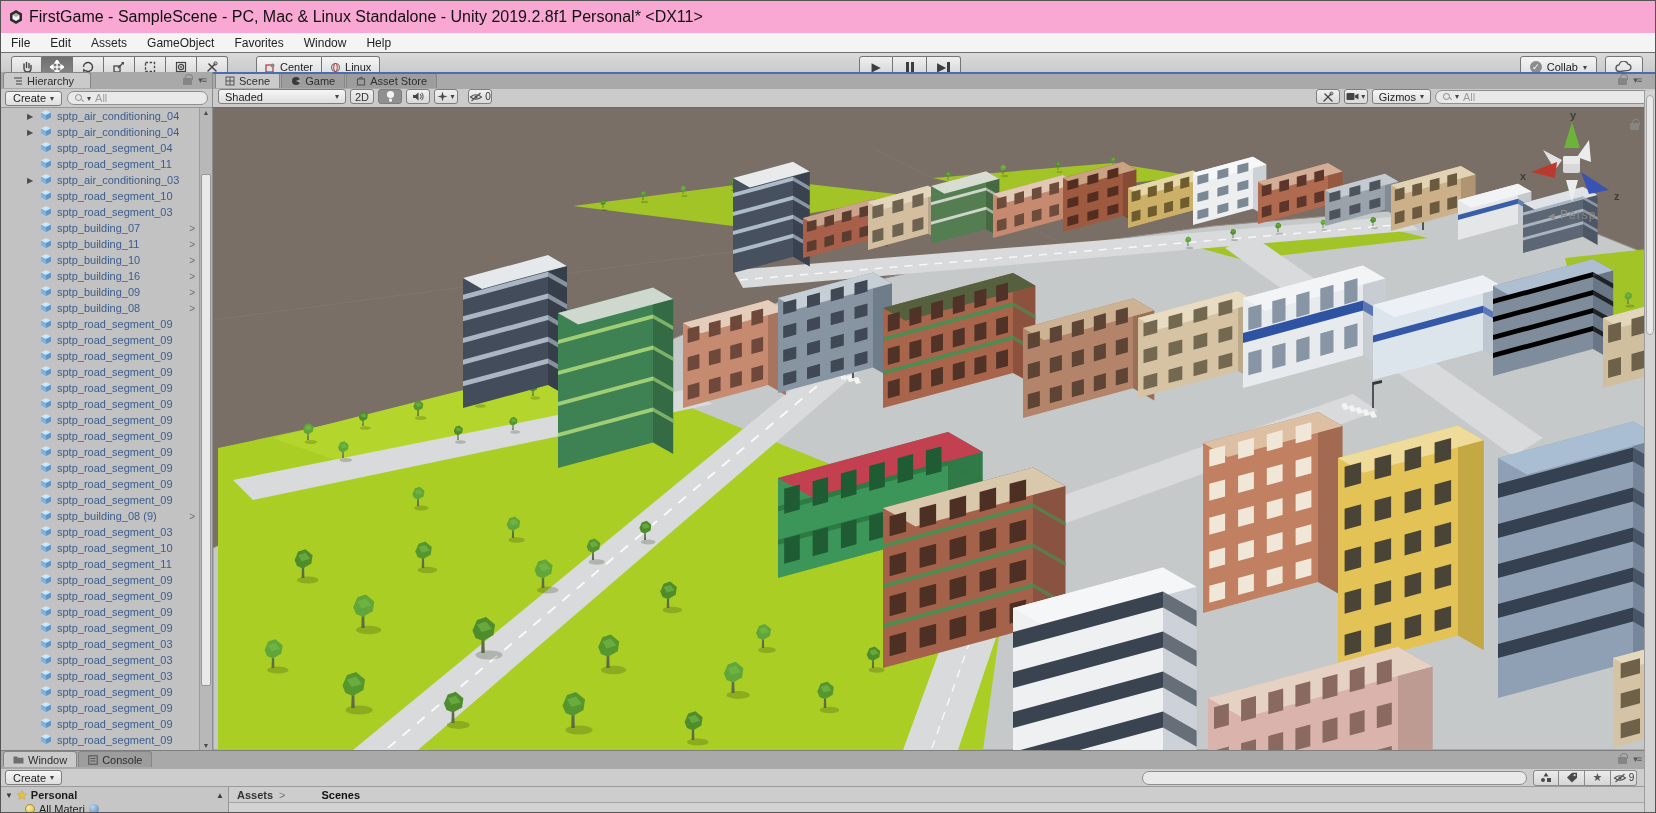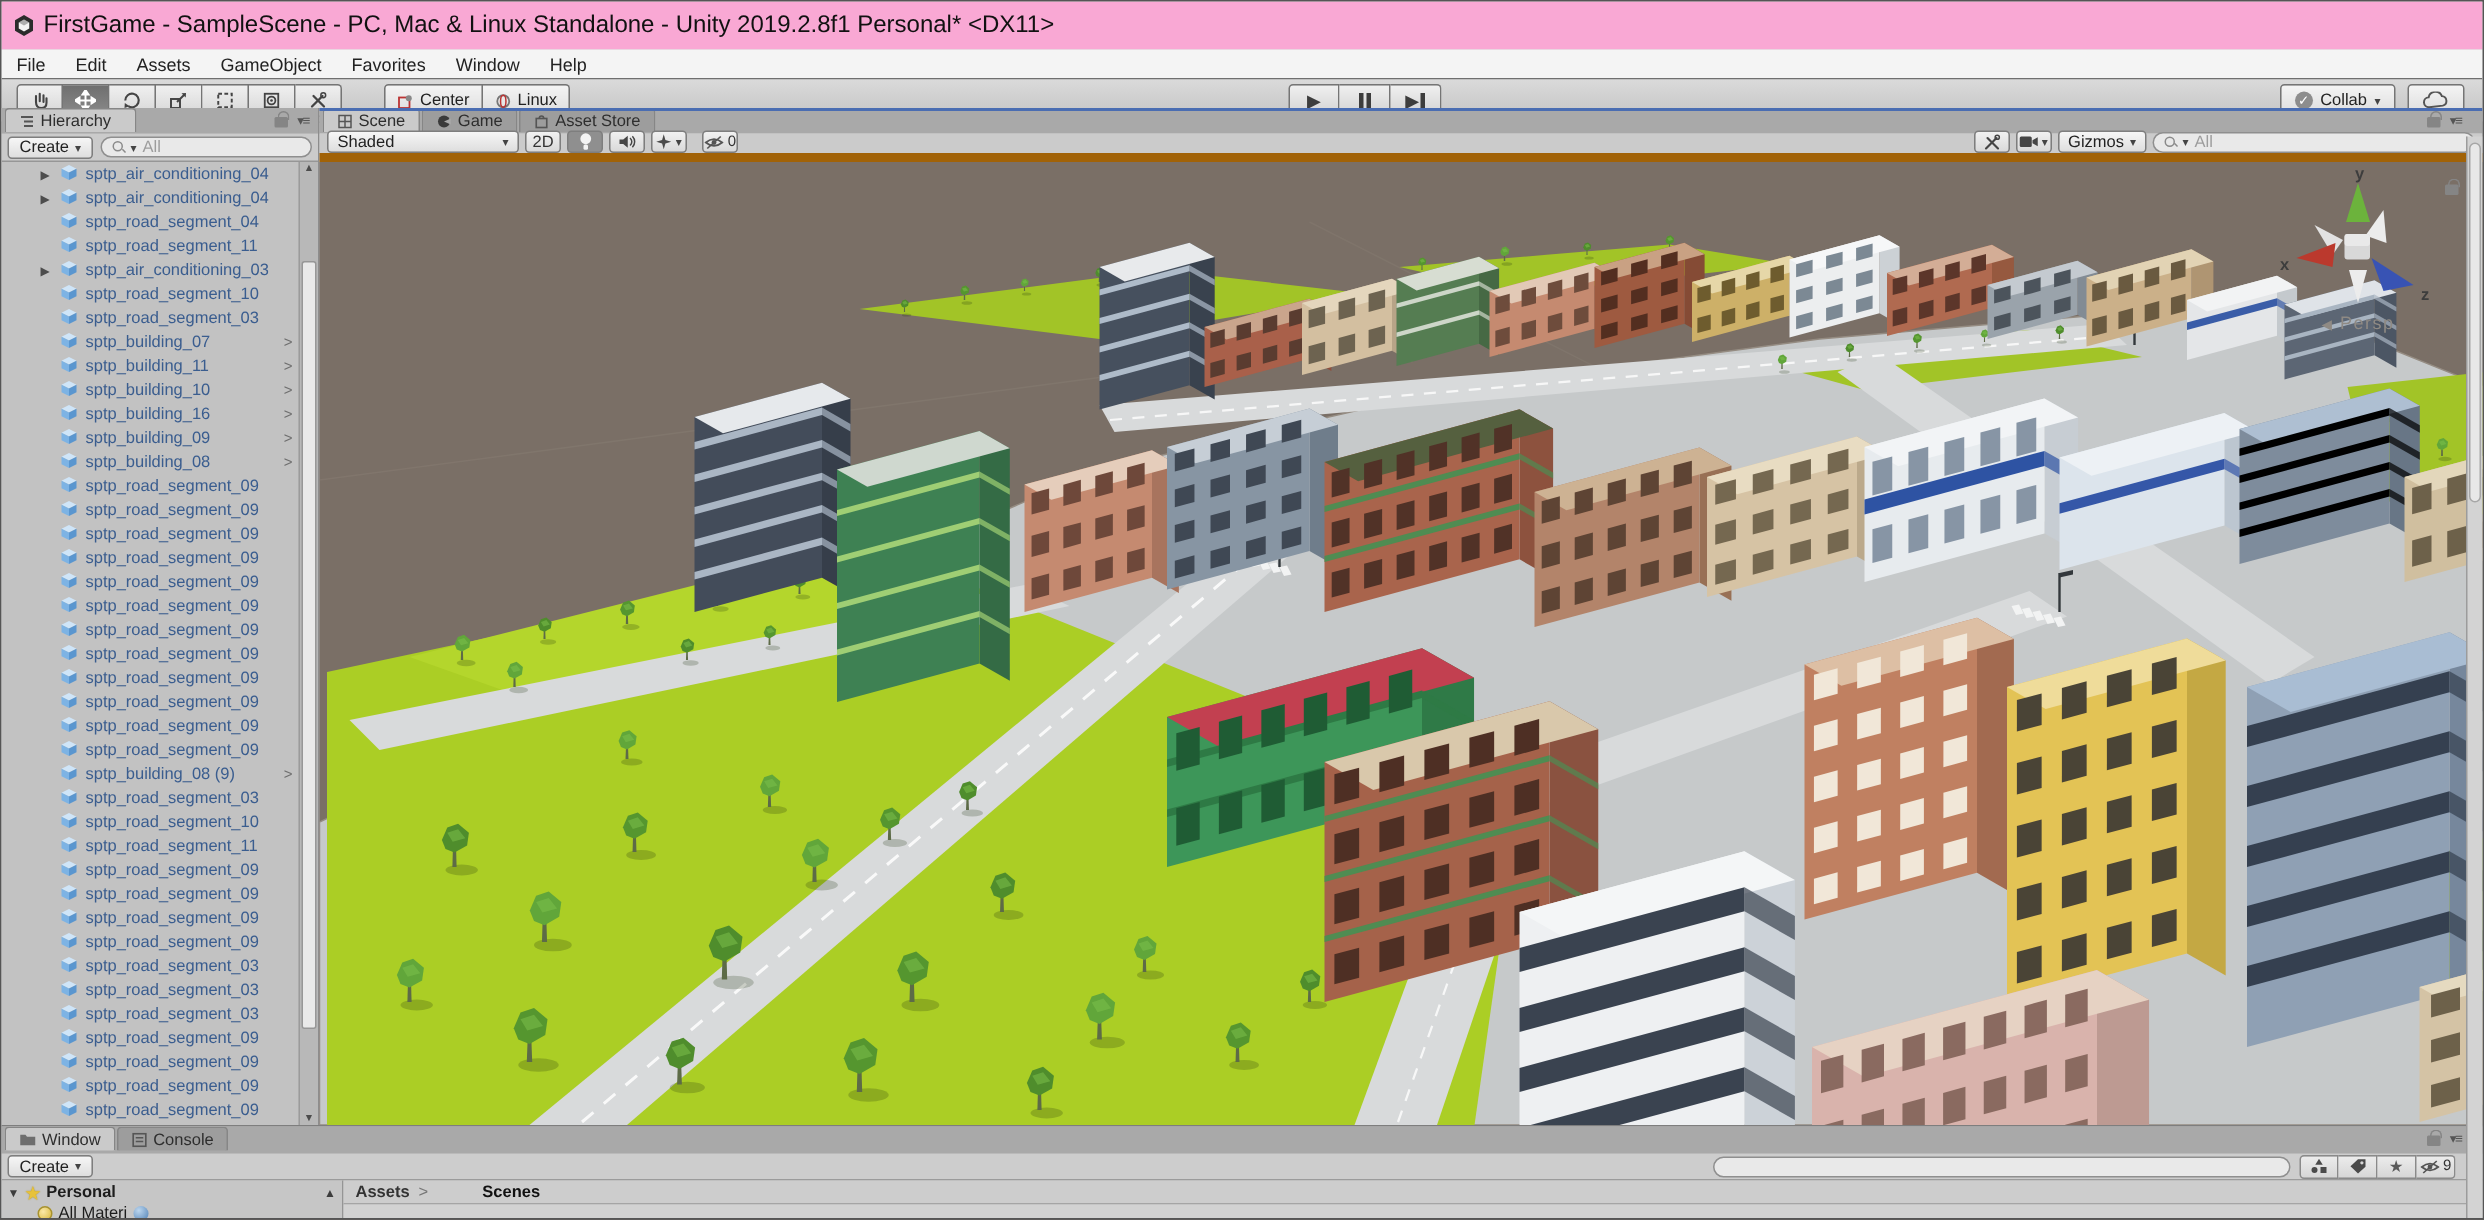--- a/index.html
+++ b/index.html
@@ -64,22 +64,22 @@
   .harrow{width:13px;flex:0 0 auto;font-size:8px;color:#4d4d4d;}
   .hcube{width:14px;flex:0 0 auto;margin-right:3px;}
   .hlabel{color:#3a5d8f;overflow:hidden;flex:0 1 auto;}
   .hchev{margin-left:auto;margin-right:17px;color:#6f6f6f;font-size:10px;}
   .vscroll{position:absolute;right:0;top:0;bottom:0;width:13px;background:#b8b8b8;border-left:1px solid #9b9b9b;}
   .vscroll .arr{position:absolute;left:0;width:12px;text-align:center;font-size:7px;color:#4c4c4c;}
   .vscroll .thumb{position:absolute;left:1px;width:10px;background:#e9e9e9;border:1px solid #979797;border-radius:2px;}
   
   .scenepanel{position:absolute;left:212px;top:71px;right:0;height:678px;}
   .focusline{position:absolute;left:0;top:0;right:0;height:2px;background:#4a6db2;z-index:5;}
-  .scontrols{position:absolute;left:0;top:17px;right:0;height:19px;background:#cbcbcb;border-bottom:6px solid #a16207;
-    display:flex;align-items:flex-end;padding:0 5px;gap:4px;}
+  .scontrols{position:absolute;left:0;top:17px;right:0;height:19px;background:#cbcbcb;border-bottom:1px solid #a16207;
+    display:flex;align-items:flex-start;padding:0 5px;gap:4px;}
   .ddbtn{height:15px;display:flex;align-items:center;gap:4px;padding:0 6px;background:linear-gradient(#f6f6f6,#dedede);
     border:1px solid #7e7e7e;border-radius:3px;font-size:11px;color:#222;}
   .iconbtn{height:15px;min-width:24px;display:flex;align-items:center;justify-content:center;gap:2px;
     background:linear-gradient(#f1f1f1,#d9d9d9);border:1px solid #7e7e7e;border-radius:3px;color:#333;}
   .iconbtn.pressed{background:#8f8f8f;}
   .srch-right{margin-left:auto;display:flex;align-items:center;gap:4px;}
   .scenesearch{width:215px;height:14px;background:#e9e9e9;border:1px solid #8f8f8f;border-radius:8px;
     display:flex;align-items:center;gap:4px;padding:0 7px;color:#9d9d9d;}
   .canvas{position:absolute;left:0;top:36px;right:0;bottom:0;overflow:hidden;background:#7a6f66;}
   .gizmo{position:absolute;right:28px;top:2px;width:110px;height:100px;}

